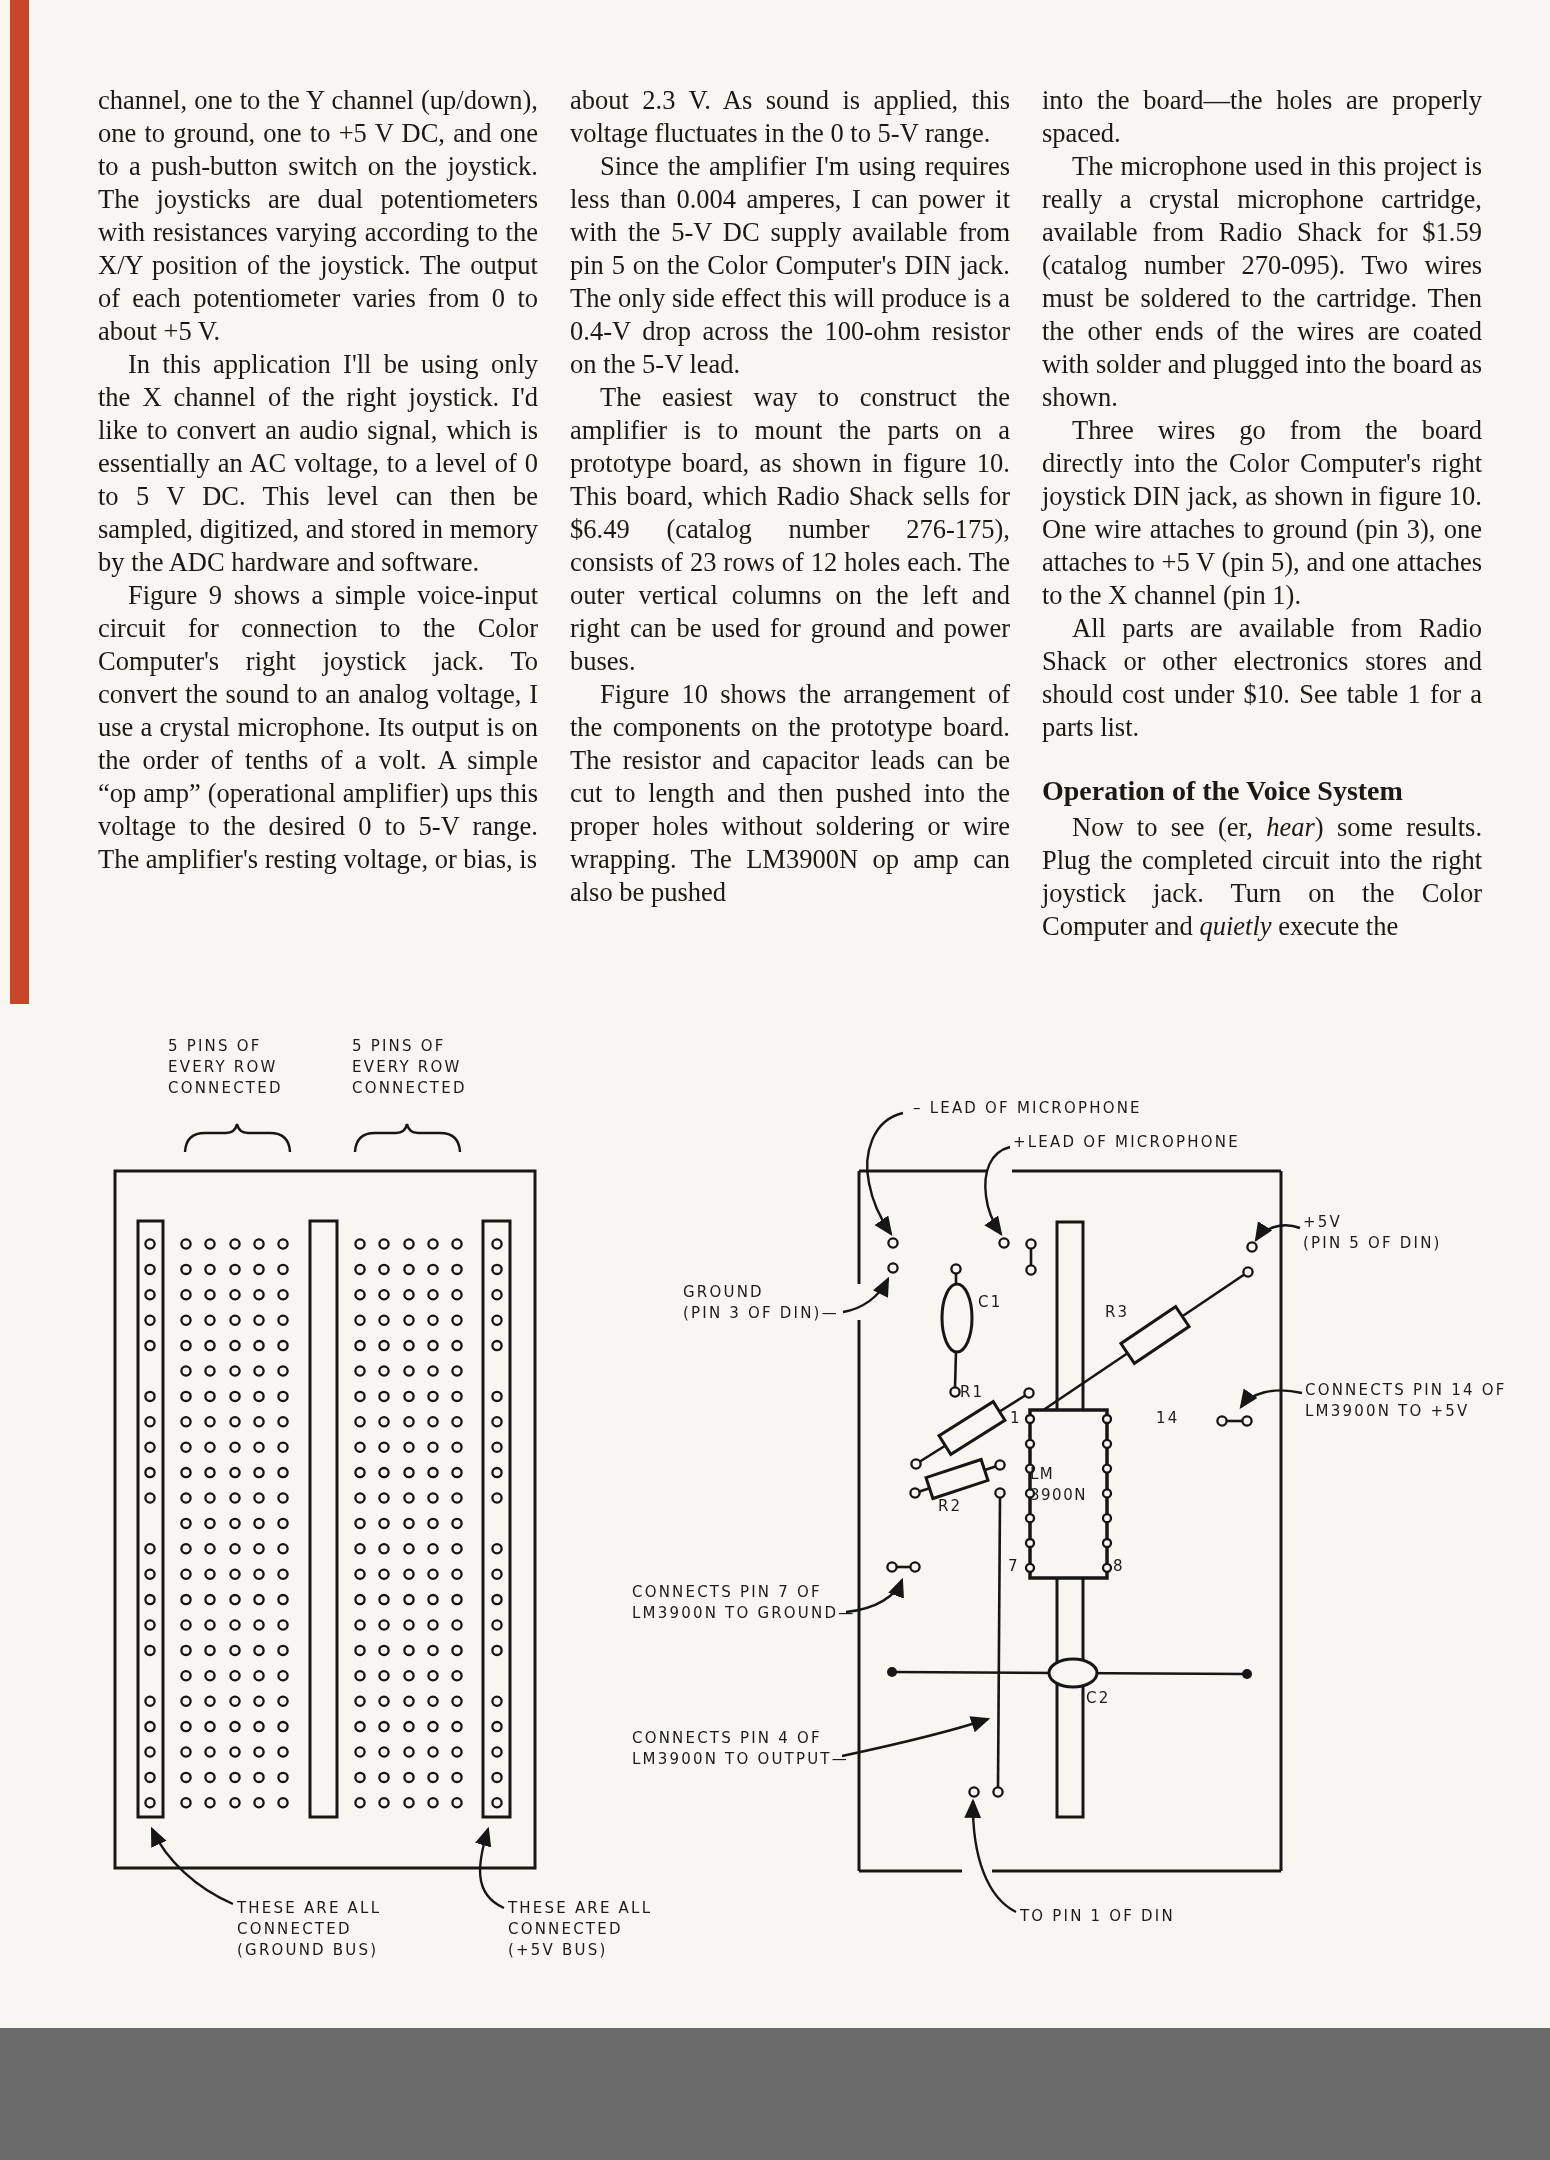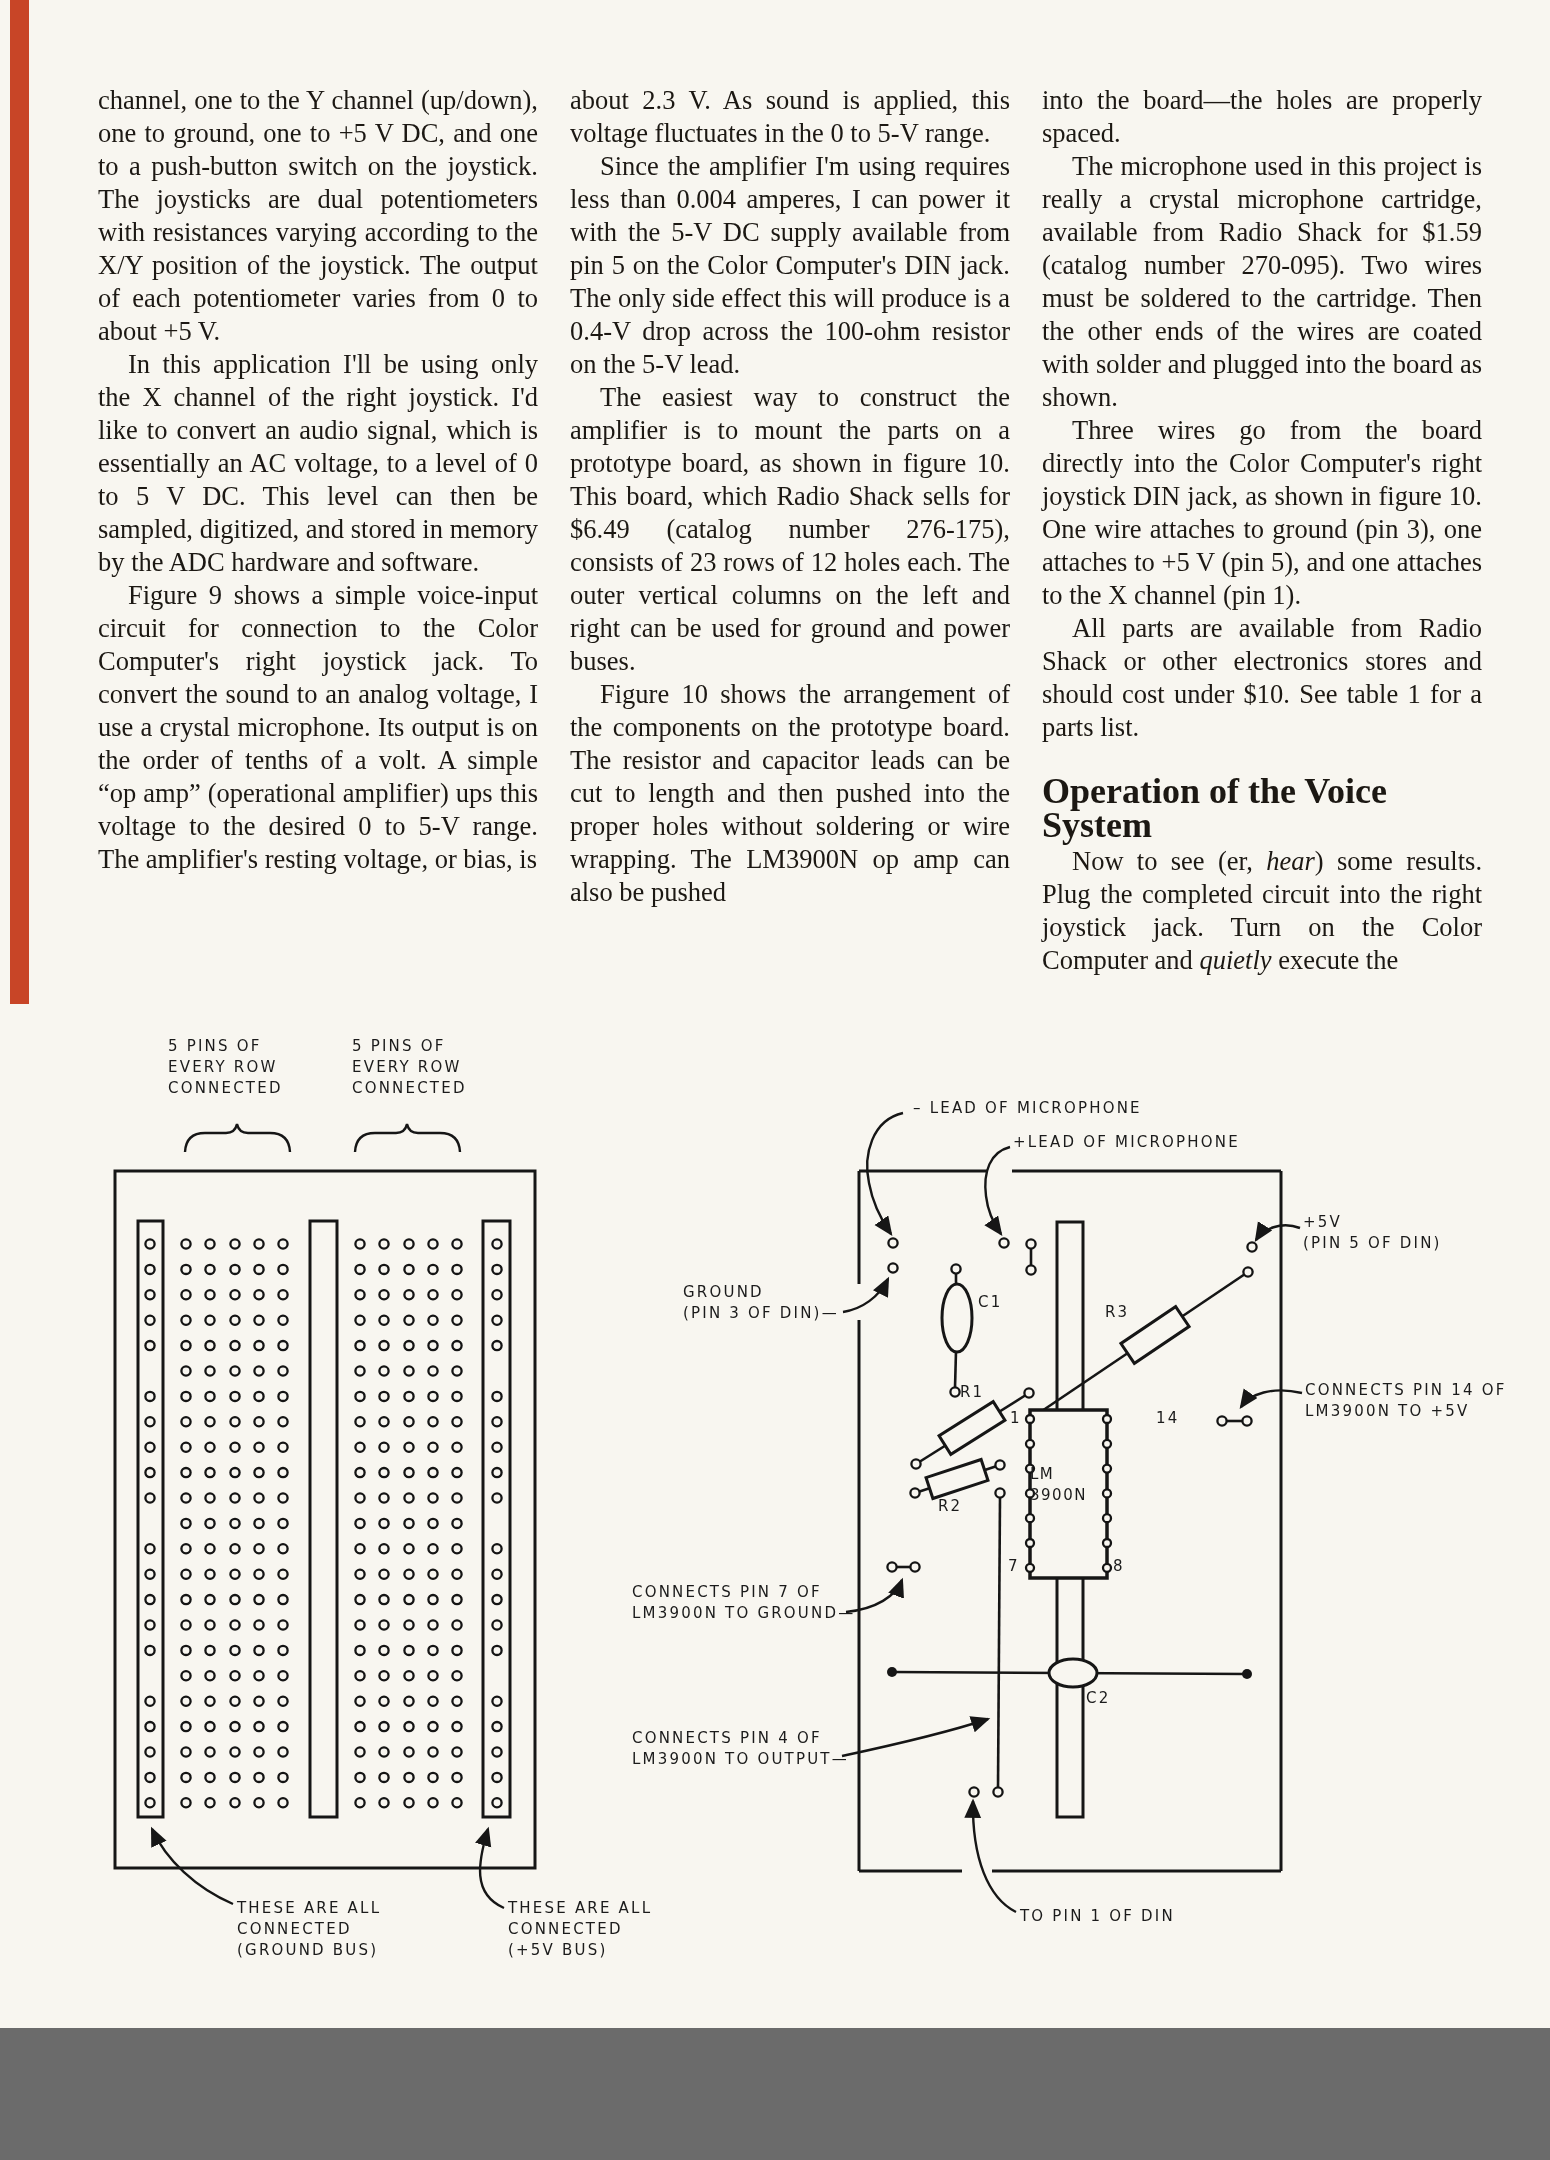--- a/index.html
+++ b/index.html
@@ -4,21 +4,21 @@
 <style>
   html,body{margin:0;padding:0;background:#6b6b6b;}
   .page{position:relative;width:1550px;height:2028px;background:#f8f6f0;overflow:hidden;
         font-family:"Liberation Serif",serif;color:#1c1813;}
   .redbar{position:absolute;left:10px;top:0;width:19px;height:1004px;background:#c84527;}
   .cols{position:absolute;left:98px;top:84px;width:1384px;display:flex;gap:32px;}
   .col{width:440px;font-size:26.5px;line-height:33px;text-align:justify;}
   .col p{margin:0;}
   .col p.ind{text-indent:30px;}
   .col i{font-style:italic;}
-  h3.sect{font-size:36px;line-height:34px;margin:30px 0 3px 0;font-weight:bold;text-align:left;}
+  h3.sect{font-size:28px;line-height:34px;margin:30px 0 3px 0;font-weight:bold;text-align:left;}
   .fig-label{position:absolute;font-family:"DejaVu Sans",sans-serif;font-size:15px;
              letter-spacing:2.2px;line-height:21px;white-space:pre-line;color:#1b1b1b;}
   .fig-label.center{text-align:left;}
   svg.fig{position:absolute;left:0;top:0;pointer-events:none;}
   .caption{position:absolute;left:98px;top:1988px;width:1384px;font-size:26.5px;line-height:34px;text-align:justify;}
   .caption b{font-weight:bold;font-style:normal;}
   .caption i{font-style:italic;}
   .footer{position:absolute;left:98px;top:2082px;display:flex;align-items:baseline;gap:30px;}
   .pgnum{font-size:34px;font-weight:bold;}
   .credit{font-size:19.5px;font-style:italic;}

